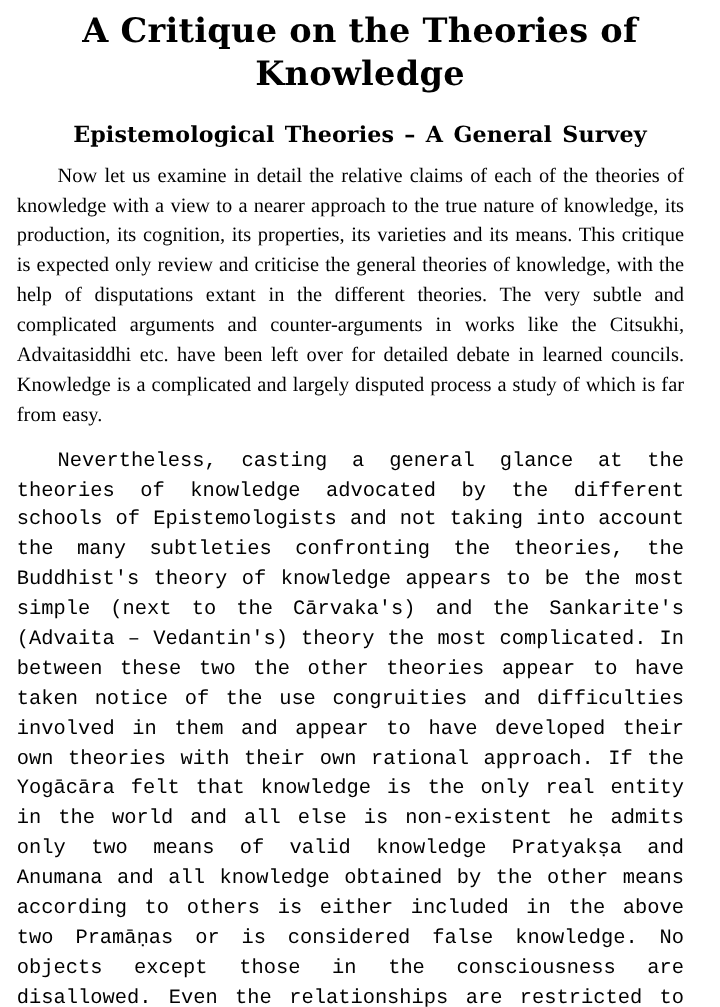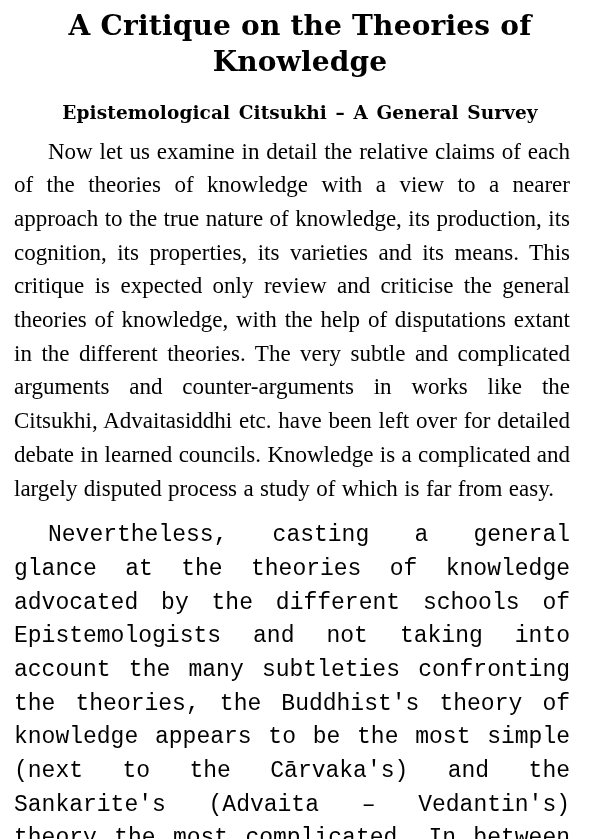--- a/index.html
+++ b/index.html
@@ -34,21 +34,21 @@
     font-family: "DejaVu Serif", serif;
     font-weight: bold;
     font-size: 18.5px;
     text-align: center;
     margin: 22px 0 12px 0;
     letter-spacing: 0.1px;
     word-spacing: 2px;
   }
   p.body-par {
     font-family: "Liberation Serif", serif;
-    font-size: 23px;
+    font-size: 17px;
     line-height: 1.465;
     margin: 0 16px 14px 0;
     text-align: justify;
     text-justify: inter-word;
     word-spacing: 0.6px;
     hyphens: none;
   }
   p.body-par.indent {
     text-indent: 34px;
   }
@@ -57,19 +57,19 @@
     font-family: Liberation Mono, monospace;
   }
 </style>
 </head>
 <body>
 
 <div class="page">
 
   <h1 class="doc-title">A Critique on the Theories of Knowledge</h1>
 
-  <h2 class="section-heading">Epistemological  Citsukhi – A General  Survey</h2>
+  <h2 class="section-heading">Epistemological  Theories – A General  Survey</h2>
 
   <p class="body-par indent">Now let us examine in detail the relative claims of each of the theories of knowledge with a view to a nearer approach to the true nature of knowledge, its production, its cognition, its properties, its varieties and its means. This critique is expected only review and criticise the general theories of knowledge, with the help of disputations extant in the different theories. The very subtle and complicated arguments and counter-arguments in works like the Citsukhi, Advaitasiddhi etc. have been left over for detailed debate in learned councils. Knowledge is a complicated and largely disputed process a study of which is far from easy.</p>
 
   <p class="body-par indent">Nevertheless, casting a general glance at the theories of knowledge advocated by the different schools of Epistemologists and not taking into account the many subtleties confronting the theories, the Buddhist's theory of knowledge appears to be the most simple (next to the Cārvaka's) and the Sankarite's (Advaita – Vedantin's) theory the most complicated. In between these two the other theories appear to have taken notice of the use congruities and difficulties involved in them and appear to have developed their own theories with their own rational approach. If the Yogācāra felt that knowledge is the only real entity in the world and all else is non-existent he admits only two means of valid knowledge Pratyakṣa and Anumana and all knowledge obtained by the other means according to others is either included in the above two Pramāṇas or is considered false knowledge. No objects except those in the consciousness are disallowed. Even the relationships are restricted to two – Tādātmya and Tadutpatti. The Śaṅkarite on the other hand though he accepts that consciousness is the only reality in the world, pleads for the falsity of all objects much against practical life. His theory of oneness</p>
 
 </div>
 
 </body></html>

